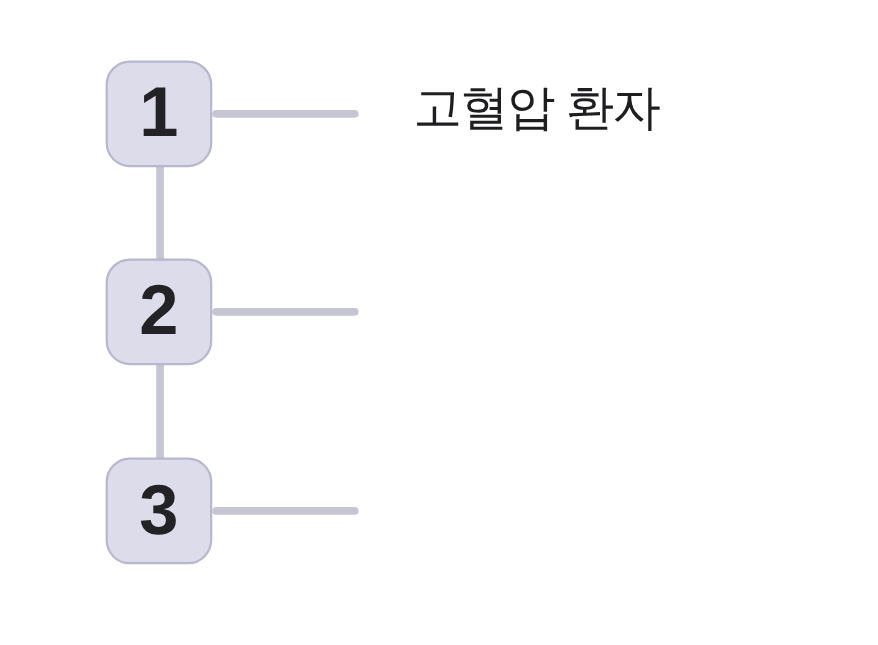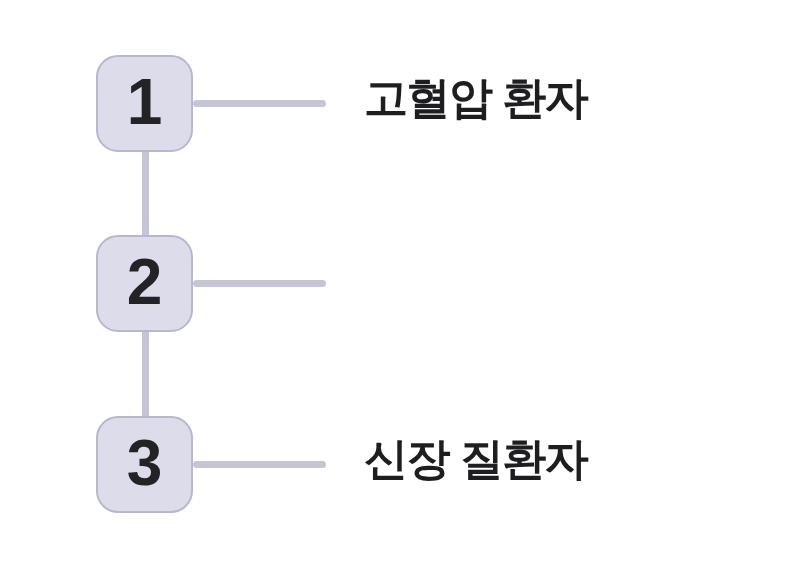--- a/index.html
+++ b/index.html
@@ -64,25 +64,25 @@
   }
   .numbox span {
     font-size: 64px;
     font-weight: 900;
     color: var(--number_color, #232326);
     line-height: 1;
     transform: translateY(-2px);
   }
   .label {
     position: absolute;
-    left: 364px;
+    left: 376px;
     top: 50%;
     transform: translateY(-50%) translateY(-6px);
     font-size: 44px;
-    font-weight: 700;
+    font-weight: 400;
     letter-spacing: -1.5px;
     color: var(--text_color, #1e1e21);
     white-space: nowrap;
   }
 </style>
 </head>
 <body>
 
 <div class="canvas">
 
@@ -101,16 +101,15 @@
     <div class="numbox">
       <span>2</span>
     </div>
   </div>
 
   <div class="row r3">
     <div class="hline"></div>
     <div class="numbox">
       <span>3</span>
     </div>
-    <div class="label">신장 질환자</div>
   </div>
 
 </div>
 
 </body></html>

